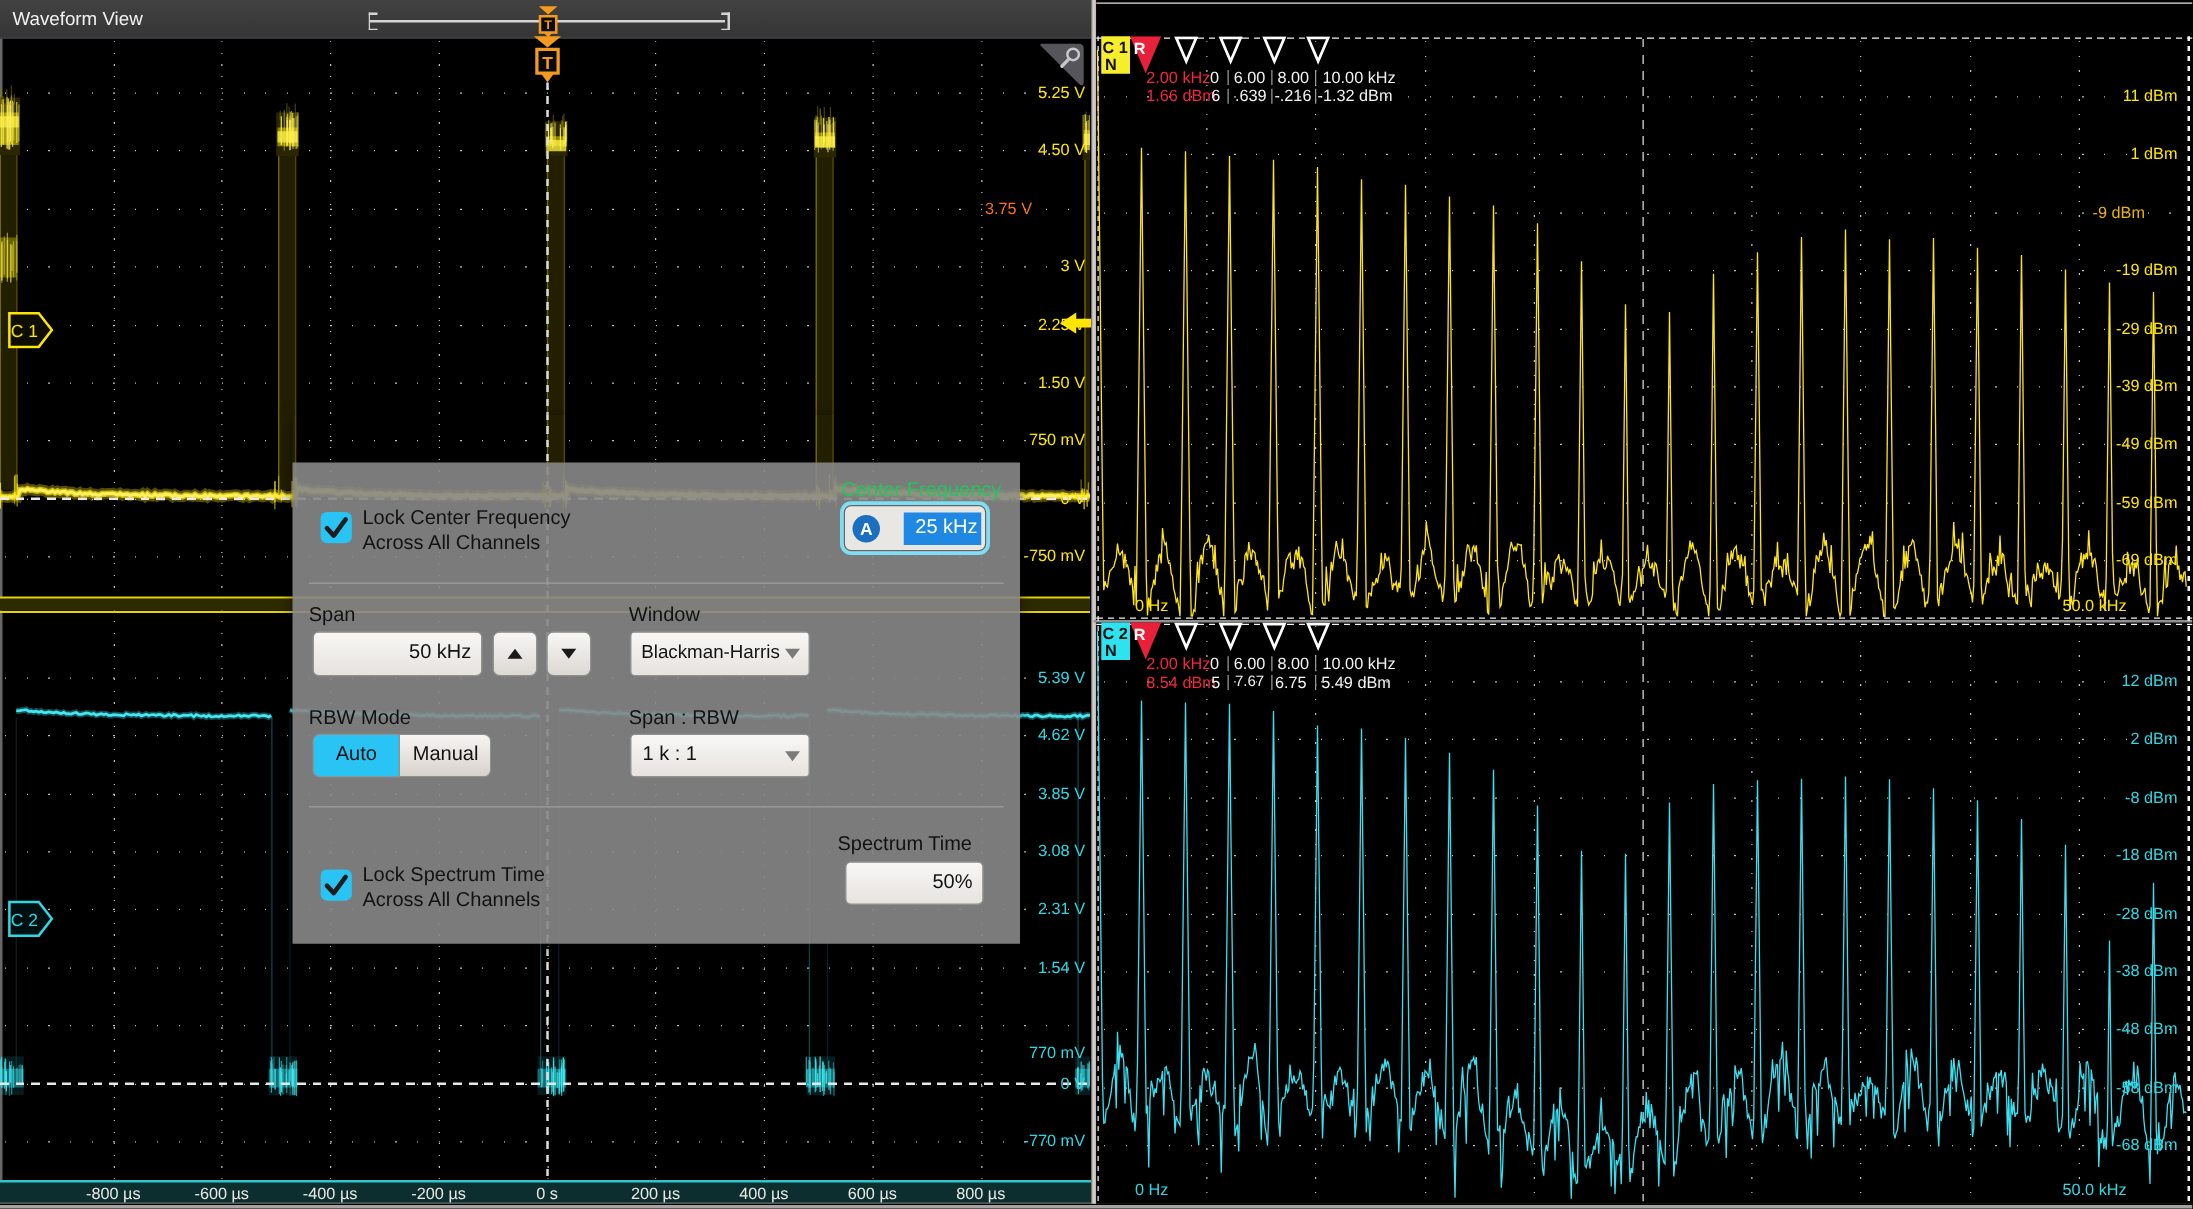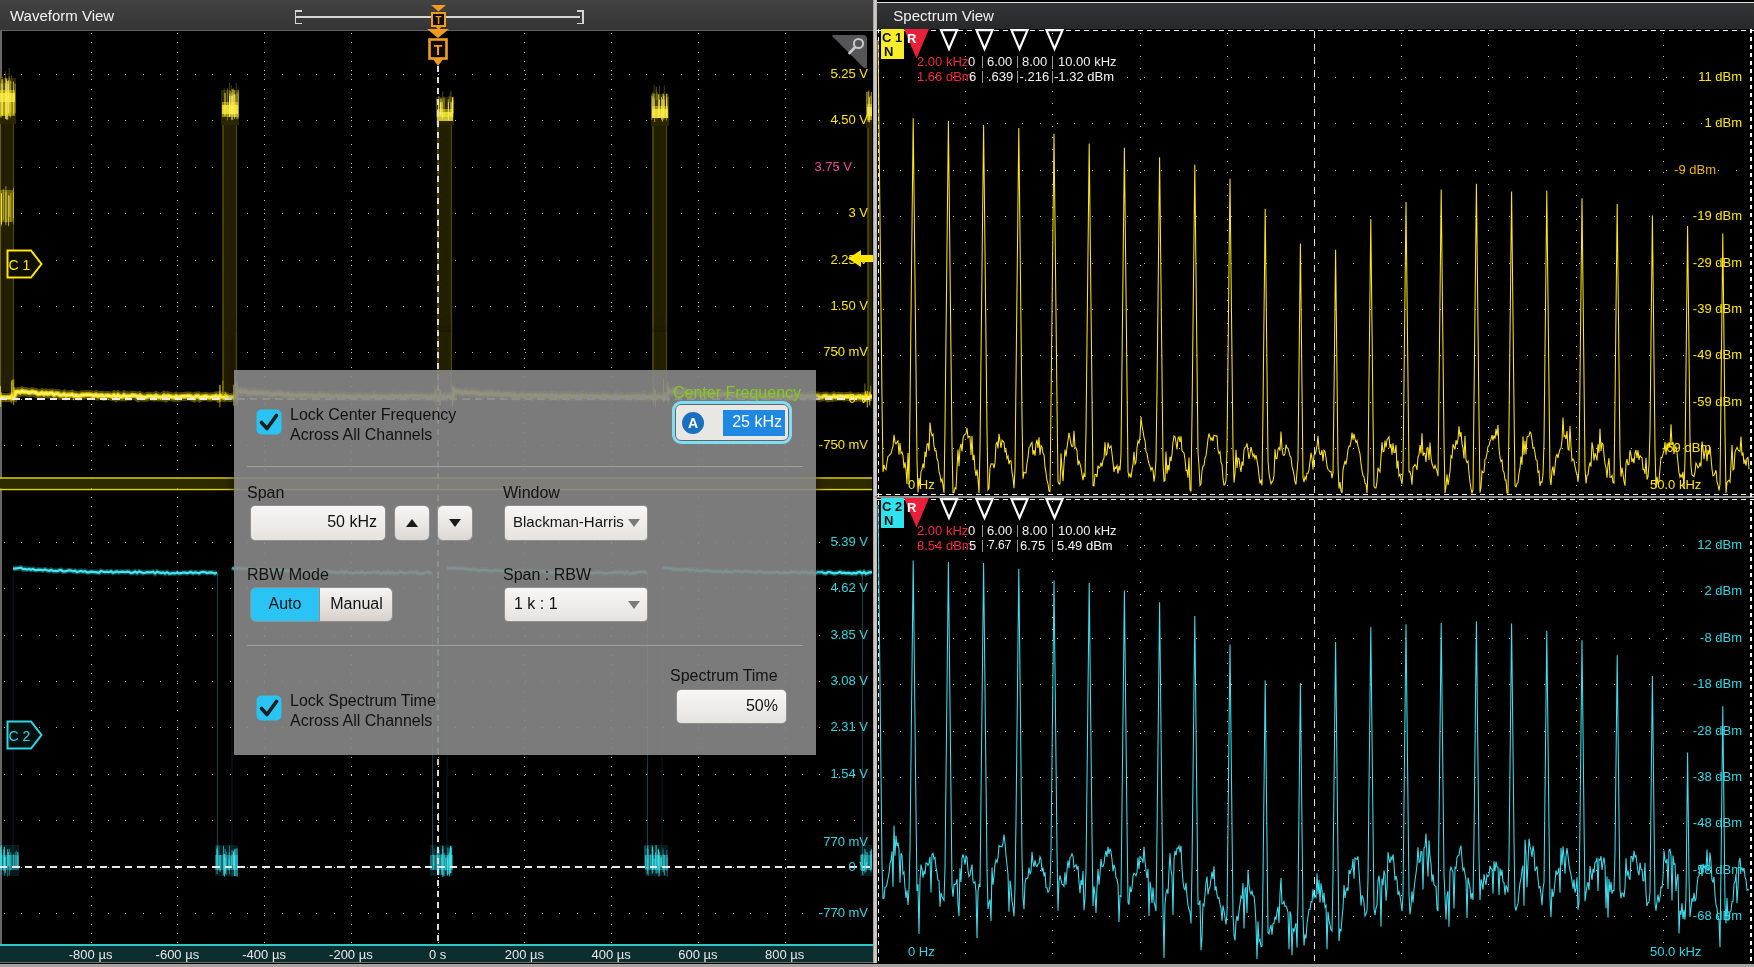--- a/index.html
+++ b/index.html
@@ -433,21 +433,21 @@
 <line x1="0" y1="489.5" x2="872" y2="489.5" stroke="#e3d400" stroke-width="1.6"></line>
 </svg>
 
 <div class="abs" style="left:0;top:398.4px;width:872px;height:1.2px;background:repeating-linear-gradient(to right,#e8e8e8 0 7px,transparent 7px 12.5px);"></div>
 <div class="abs" style="left:0;top:866.4px;width:872px;height:1.2px;background:repeating-linear-gradient(to right,#e8e8e8 0 7px,transparent 7px 12.5px);"></div>
 
 <div class="abs" style="left:437px;top:66px;width:1.5px;height:878px;background:repeating-linear-gradient(to bottom,#dcdcdc 0 6px,transparent 6px 11px);"></div>
 
 <div style="position:absolute;left:788.0px;top:65.9px;width:80px;text-align:right;font-size:13px;color:#ffe600;">5.25 V</div>
 <div style="position:absolute;left:788.0px;top:112.3px;width:80px;text-align:right;font-size:13px;color:#ffe600;">4.50 V</div>
-<div style="position:absolute;left:772px;top:158.7px;width:80px;text-align:right;font-size:13px;color:#ec4899;">3.75 V</div>
+<div style="position:absolute;left:788.0px;top:158.7px;width:80px;text-align:left;font-size:13px;color:#f97316;">3.75 V</div>
 <div style="position:absolute;left:788.0px;top:205.1px;width:80px;text-align:right;font-size:13px;color:#ffe600;">3 V</div>
 <div style="position:absolute;left:788.0px;top:251.5px;width:80px;text-align:right;font-size:13px;color:#ffe600;">2.25 V</div>
 <div style="position:absolute;left:788.0px;top:297.9px;width:80px;text-align:right;font-size:13px;color:#ffe600;">1.50 V</div>
 <div style="position:absolute;left:788.0px;top:344.3px;width:80px;text-align:right;font-size:13px;color:#ffe600;">750 mV</div>
 <div style="position:absolute;left:788.0px;top:390.7px;width:80px;text-align:right;font-size:13px;color:#ffe600;">0 V</div>
 <div style="position:absolute;left:788.0px;top:437.1px;width:80px;text-align:right;font-size:13px;color:#ffe600;">-750 mV</div>
 <div style="position:absolute;left:788.0px;top:533.7px;width:80px;text-align:right;font-size:13px;color:#2fd8e4;">5.39 V</div>
 <div style="position:absolute;left:788.0px;top:580.1px;width:80px;text-align:right;font-size:13px;color:#2fd8e4;">4.62 V</div>
 <div style="position:absolute;left:788.0px;top:626.5px;width:80px;text-align:right;font-size:13px;color:#2fd8e4;">3.85 V</div>
 <div style="position:absolute;left:788.0px;top:672.9px;width:80px;text-align:right;font-size:13px;color:#2fd8e4;">3.08 V</div>
@@ -495,23 +495,20 @@
 <div style="position:absolute;left:657.9px;top:2.5px;width:80px;text-align:center;font-size:13px;color:#e8e8e8;">600 µs</div>
 <div style="position:absolute;left:744.6px;top:2.5px;width:80px;text-align:center;font-size:13px;color:#e8e8e8;">800 µs</div>
 </div>
 <div class="abs" style="left:0;top:962.3px;width:1754px;height:1.2px;background:#6f6d6b;"></div>
 <div class="abs" style="left:0;top:963.5px;width:1754px;height:3.5px;background:#a7a3a1;"></div>
 
 <div class="abs" style="left:872.5px;top:0;width:4.8px;height:962.5px;background:linear-gradient(to right,#9a9492,#d8d2d0,#b6b0ae);"></div>
 
 <div class="abs" style="left:877.3px;top:0;width:876.7px;height:962.5px;background:#000;"></div>
 <div class="abs" style="left:877.3px;top:1.5px;width:876.7px;height:1.8px;background:#e2e2e2;"></div>
-<div class="abs" style="left:877.3px;top:3.3px;width:876.7px;height:25.7px;background:linear-gradient(#333638,#26282a);">
-  <div class="abs" style="left:16px;top:4px;font-size:15px;color:#f2f2f2;">Spectrum View</div>
-</div>
 
 <div class="abs" style="left:875px;top:496.3px;width:879px;height:2.2px;background:#8f8f8f;"></div>
 
 <div style="position:absolute;left:965.20px;top:33.00px;width:1px;height:462.00px;background:repeating-linear-gradient(to bottom,rgba(225,225,225,0.85) 0 1px,transparent 1px 11.60px);"></div>
 <div style="position:absolute;left:965.20px;top:501.00px;width:1px;height:459.00px;background:repeating-linear-gradient(to bottom,rgba(225,225,225,0.85) 0 1px,transparent 1px 11.60px);"></div>
 <div style="position:absolute;left:1052.40px;top:33.00px;width:1px;height:462.00px;background:repeating-linear-gradient(to bottom,rgba(225,225,225,0.85) 0 1px,transparent 1px 11.60px);"></div>
 <div style="position:absolute;left:1052.40px;top:501.00px;width:1px;height:459.00px;background:repeating-linear-gradient(to bottom,rgba(225,225,225,0.85) 0 1px,transparent 1px 11.60px);"></div>
 <div style="position:absolute;left:1139.60px;top:33.00px;width:1px;height:462.00px;background:repeating-linear-gradient(to bottom,rgba(225,225,225,0.85) 0 1px,transparent 1px 11.60px);"></div>
 <div style="position:absolute;left:1139.60px;top:501.00px;width:1px;height:459.00px;background:repeating-linear-gradient(to bottom,rgba(225,225,225,0.85) 0 1px,transparent 1px 11.60px);"></div>
 <div style="position:absolute;left:1226.80px;top:33.00px;width:1px;height:462.00px;background:repeating-linear-gradient(to bottom,rgba(225,225,225,0.85) 0 1px,transparent 1px 11.60px);"></div>
@@ -608,21 +605,21 @@
 <div style="position:absolute;left:1051.5px;top:524.5px;width:1px;height:12px;background:#999;"></div>
 <div style="position:absolute;left:1051.5px;top:539.5px;width:1px;height:12px;background:#999;"></div>
 <div style="position:absolute;left:1662.0px;top:68.9px;width:80px;text-align:right;font-size:13px;color:#ffe600;">11 dBm</div>
 <div style="position:absolute;left:1662.0px;top:115.3px;width:80px;text-align:right;font-size:13px;color:#ffe600;">1 dBm</div>
 <div style="position:absolute;left:1636px;top:161.7px;width:80px;text-align:right;font-size:13px;color:#eab308;">-9 dBm</div>
 <div style="position:absolute;left:1662.0px;top:208.1px;width:80px;text-align:right;font-size:13px;color:#ffe600;">-19 dBm</div>
 <div style="position:absolute;left:1662.0px;top:254.5px;width:80px;text-align:right;font-size:13px;color:#ffe600;">-29 dBm</div>
 <div style="position:absolute;left:1662.0px;top:300.9px;width:80px;text-align:right;font-size:13px;color:#ffe600;">-39 dBm</div>
 <div style="position:absolute;left:1662.0px;top:347.3px;width:80px;text-align:right;font-size:13px;color:#ffe600;">-49 dBm</div>
 <div style="position:absolute;left:1662.0px;top:393.7px;width:80px;text-align:right;font-size:13px;color:#ffe600;">-59 dBm</div>
-<div style="position:absolute;left:1662.0px;top:440.1px;width:80px;font-size:13px;color:#ffe600;">-69 dBm</div>
+<div style="position:absolute;left:1662.0px;top:440.1px;width:80px;text-align:right;font-size:13px;color:#ffe600;">-69 dBm</div>
 <div style="position:absolute;left:1662.0px;top:536.9px;width:80px;text-align:right;font-size:13px;color:#2fd8e4;">12 dBm</div>
 <div style="position:absolute;left:1662.0px;top:583.3px;width:80px;text-align:right;font-size:13px;color:#2fd8e4;">2 dBm</div>
 <div style="position:absolute;left:1662.0px;top:629.7px;width:80px;text-align:right;font-size:13px;color:#2fd8e4;">-8 dBm</div>
 <div style="position:absolute;left:1662.0px;top:676.1px;width:80px;text-align:right;font-size:13px;color:#2fd8e4;">-18 dBm</div>
 <div style="position:absolute;left:1662.0px;top:722.5px;width:80px;text-align:right;font-size:13px;color:#2fd8e4;">-28 dBm</div>
 <div style="position:absolute;left:1662.0px;top:768.9px;width:80px;text-align:right;font-size:13px;color:#2fd8e4;">-38 dBm</div>
 <div style="position:absolute;left:1662.0px;top:815.3px;width:80px;text-align:right;font-size:13px;color:#2fd8e4;">-48 dBm</div>
 <div style="position:absolute;left:1662.0px;top:861.7px;width:80px;text-align:right;font-size:13px;color:#2fd8e4;">-58 dBm</div>
 <div style="position:absolute;left:1662.0px;top:908.1px;width:80px;text-align:right;font-size:13px;color:#2fd8e4;">-68 dBm</div>
 <div style="position:absolute;left:908px;top:477px;font-size:13px;color:#ffe600;">0 Hz</div>
@@ -632,21 +629,21 @@
 
 <div class="abs" style="left:234px;top:332px;width:582px;height:423px;box-shadow:0 2px 12px rgba(0,0,0,0.5);">
   <div class="abs" style="left:0;top:38px;width:582px;height:385px;background:rgba(135,135,135,0.91);"></div>
 
   <svg class="abs" style="left:22px;top:77px;" width="26" height="26" viewBox="0 0 26 26">
     <rect x="0.5" y="0.5" width="25" height="25" rx="5" fill="#29c3f4"></rect>
     <path d="M5.5 13.5 L11 19.5 L20.5 6.5" stroke="#1d1d1d" stroke-width="3.6" fill="none" stroke-linecap="round" stroke-linejoin="round"></path>
   </svg>
   <div class="abs" style="left:56px;top:73px;font-size:16px;line-height:19.5px;color:#121212;">Lock Center Frequency<br>Across All Channels</div>
 
-  <div class="abs" style="left:439px;top:52px;font-size:16px;color:#84cc16;">Center Frequency</div>
+  <div class="abs" style="left:439px;top:52px;font-size:16px;color:#22c55e;">Center Frequency</div>
   <div class="abs" style="left:438px;top:69px;width:120px;height:43px;border:3px solid #7edef5;border-radius:9px;background:#e9e7e4;">
     <div class="abs" style="left:0px;top:0px;width:114px;height:37px;border:1.2px solid #666;border-radius:6px;"></div>
     <div class="abs" style="left:7px;top:7.5px;width:22px;height:22px;border-radius:50%;background:#1a6fc0;"></div>
     <div class="abs" style="left:7px;top:7.5px;width:22px;height:22px;text-align:center;line-height:22px;font-size:14px;font-weight:bold;color:#fff;">A</div>
     <div class="abs" style="left:48px;top:6px;width:62px;height:26px;background:#1e88e2;"></div>
     <div class="abs" style="left:48px;top:9px;width:59px;text-align:right;font-size:16px;color:#fff;">25 kHz</div>
   </div>
 
   <div class="abs" style="left:13px;top:134px;width:556px;height:1px;background:#9e9e9e;"></div>
 

